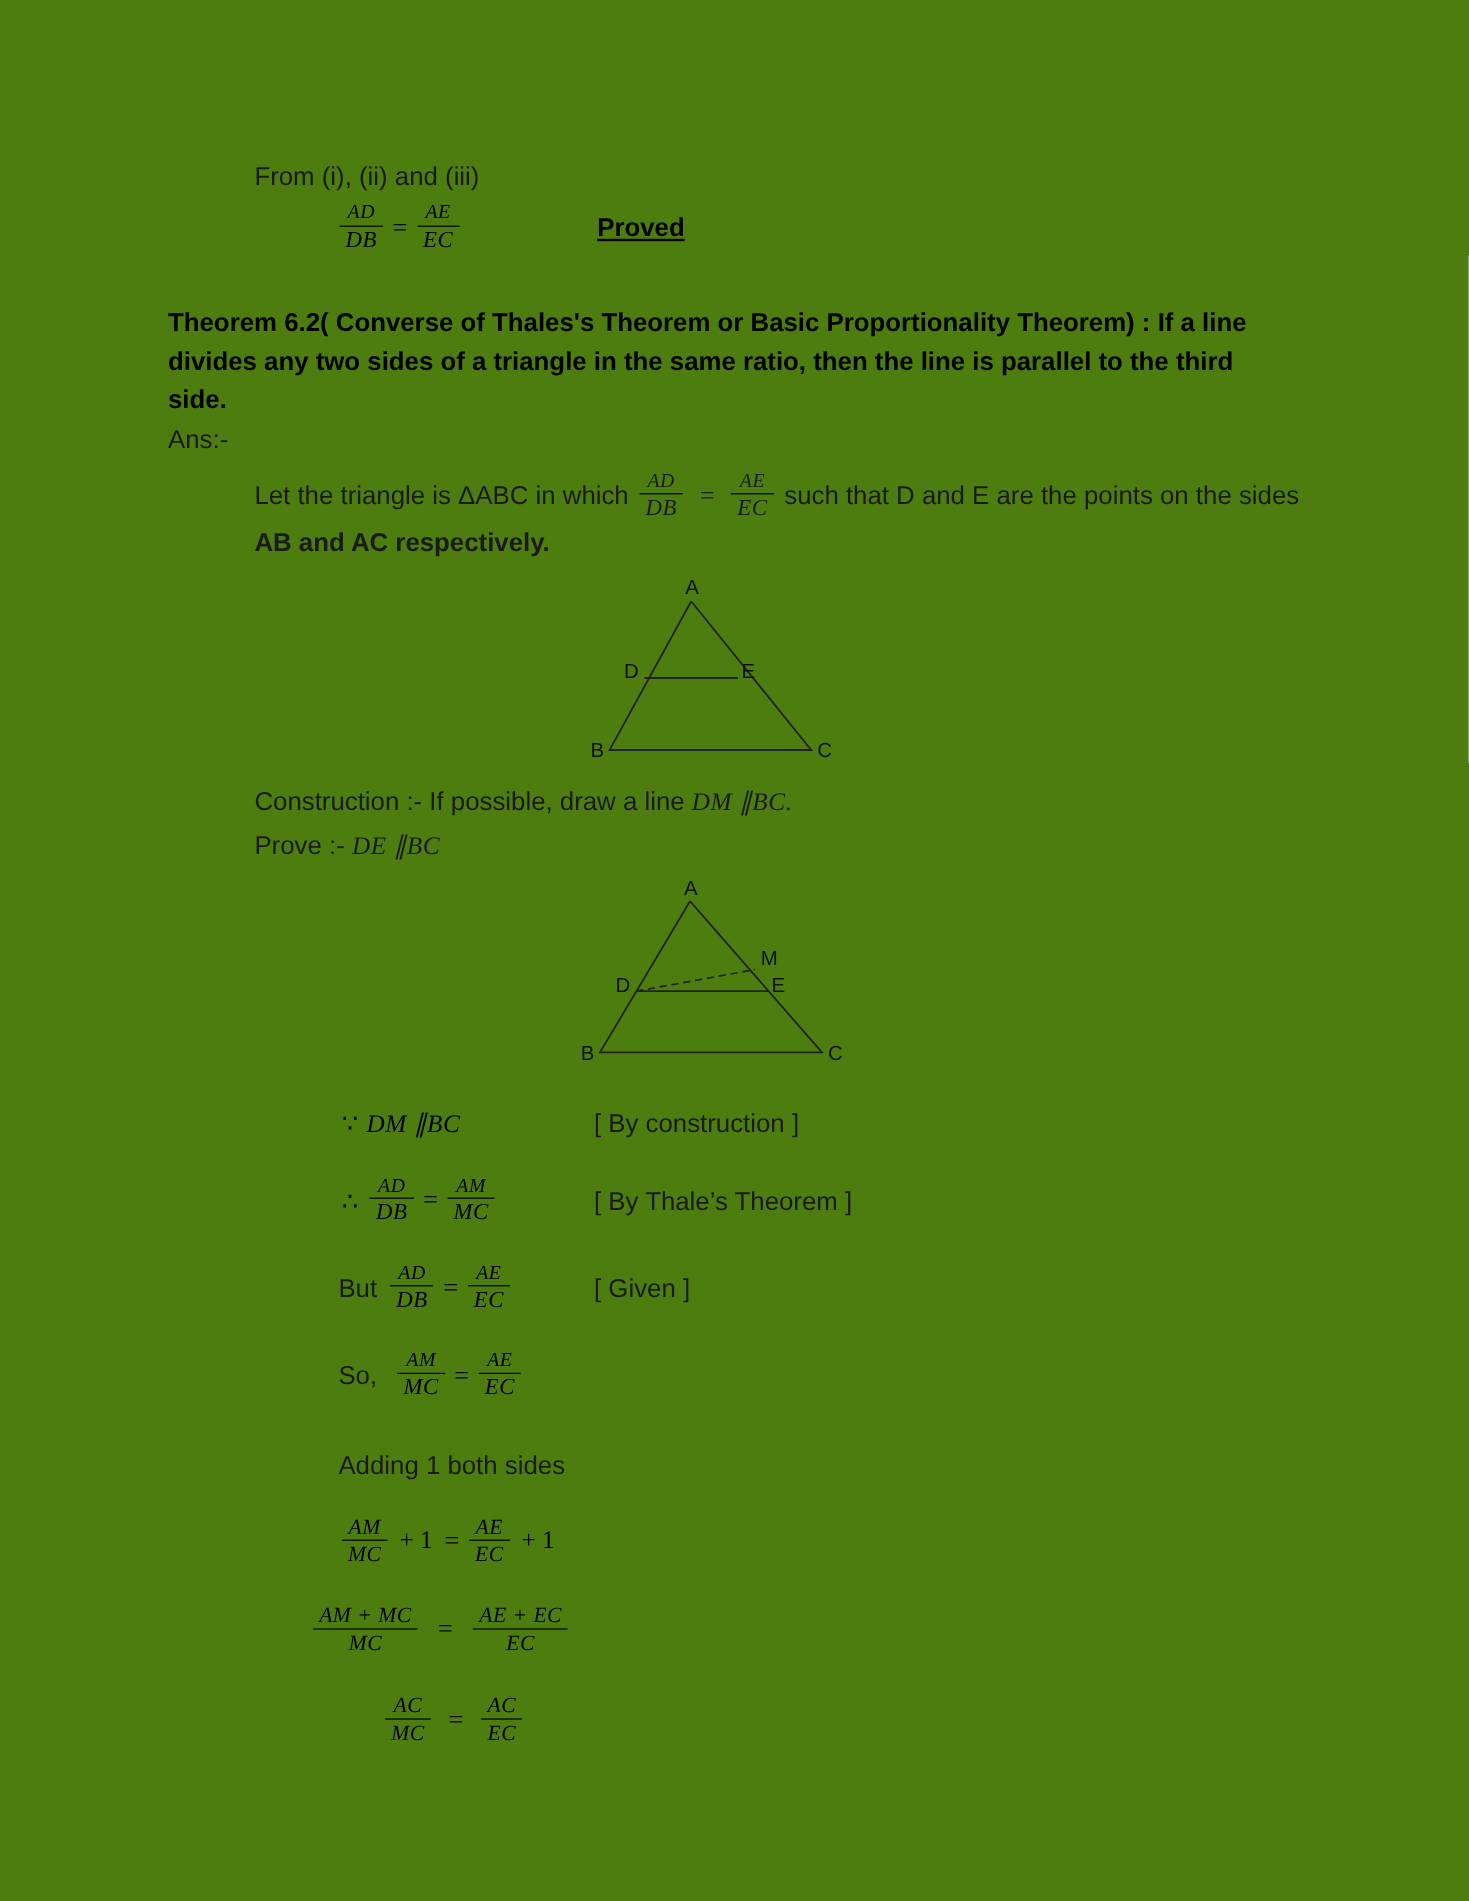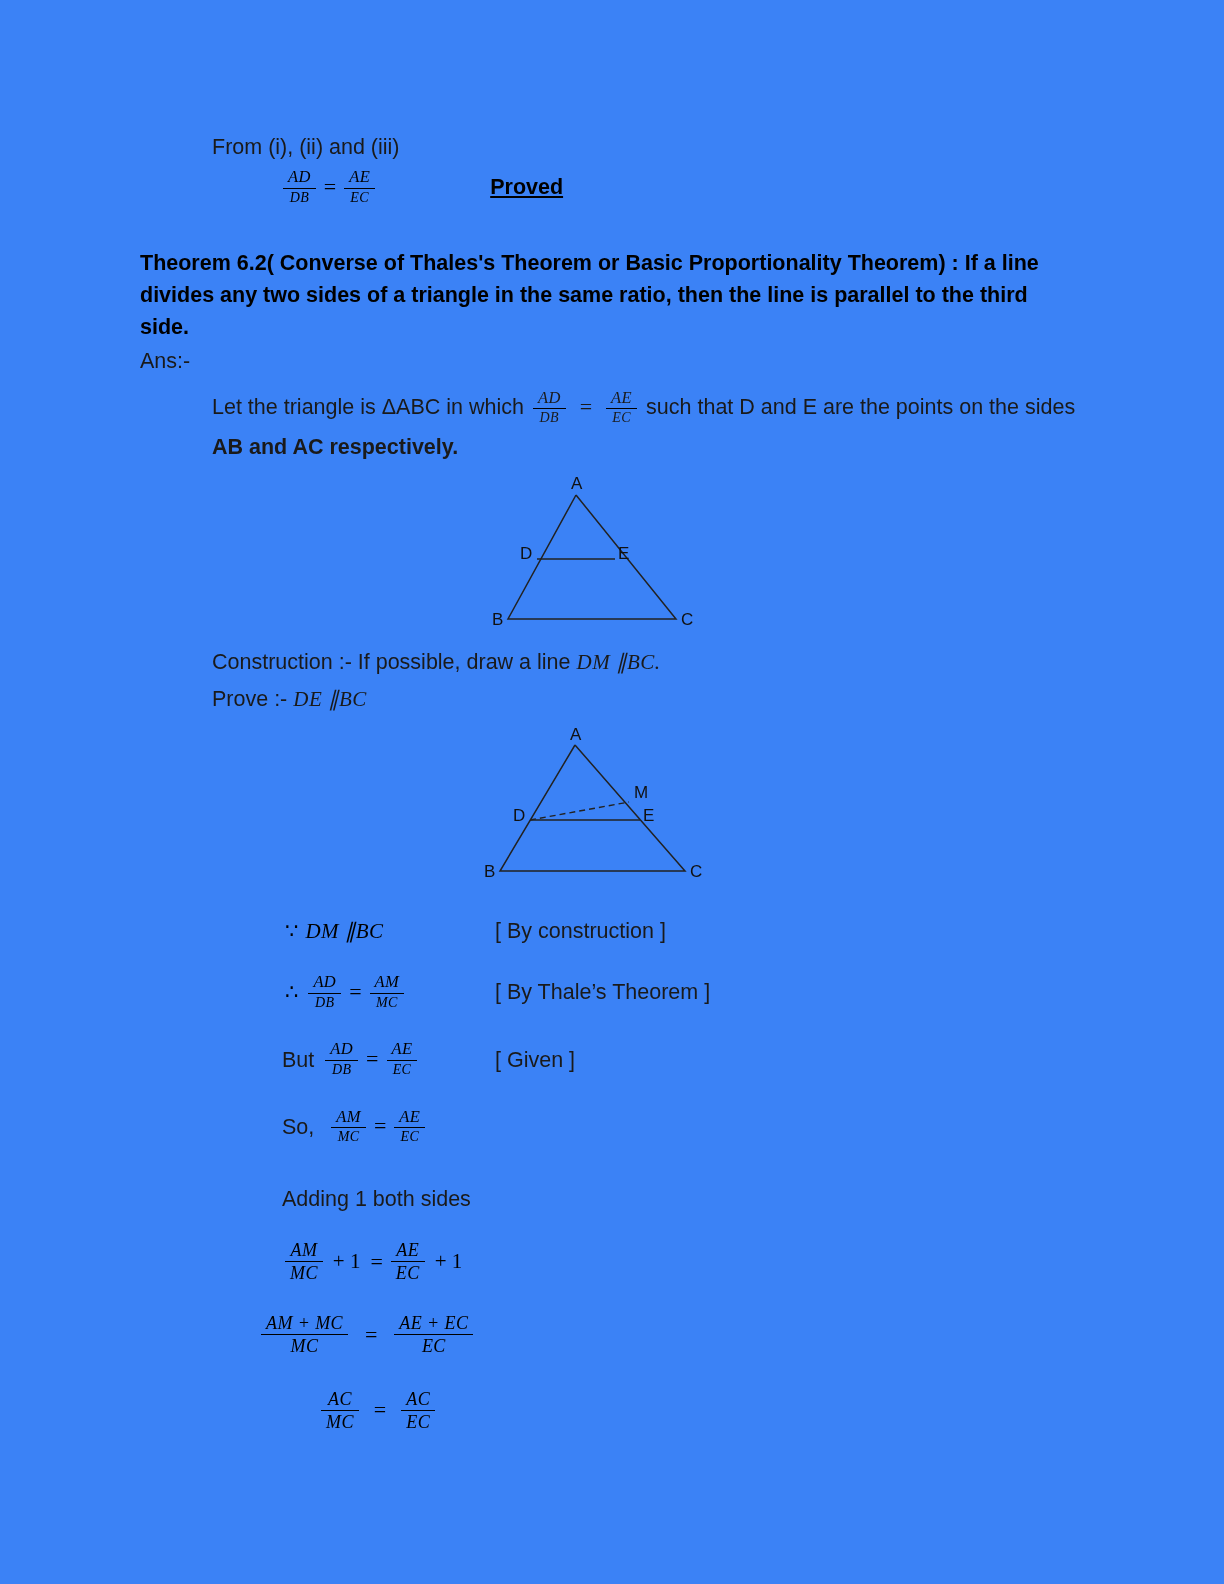--- a/index.html
+++ b/index.html
@@ -8,21 +8,21 @@
     background: #ffffff;
   }
   body {
     font-family: "Liberation Sans", sans-serif;
     color: #000000;
   }
   .page {
     position: relative;
     width: 1224px;
     height: 1584px;
-    background: #3b82f6;
+    background: #4d7c0f;
     overflow: hidden;
     box-sizing: border-box;
   }
   .content {
     position: absolute;
     left: 140px;
     top: 132px;
     width: 950px;
   }
 
@@ -81,21 +81,21 @@
   .frac .num {
     display: block;
     padding: 0 5px 1px 5px;
     border-bottom: 1.4px solid #000;
     font-size: 16.5px;
     letter-spacing: 0.4px;
   }
   .frac .den {
     display: block;
     padding: 1px 5px 0 5px;
-    font-size: 14px;
+    font-size: 19px;
     letter-spacing: 0.4px;
   }
   .frac.big .num, .frac.big .den {
     font-size: 18px;
   }
   .eqsign {
     font-family: "Liberation Serif", serif;
     font-size: 22px;
     display: inline-block;
     vertical-align: middle;

